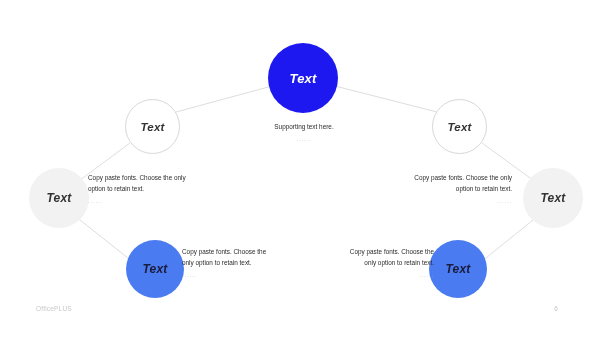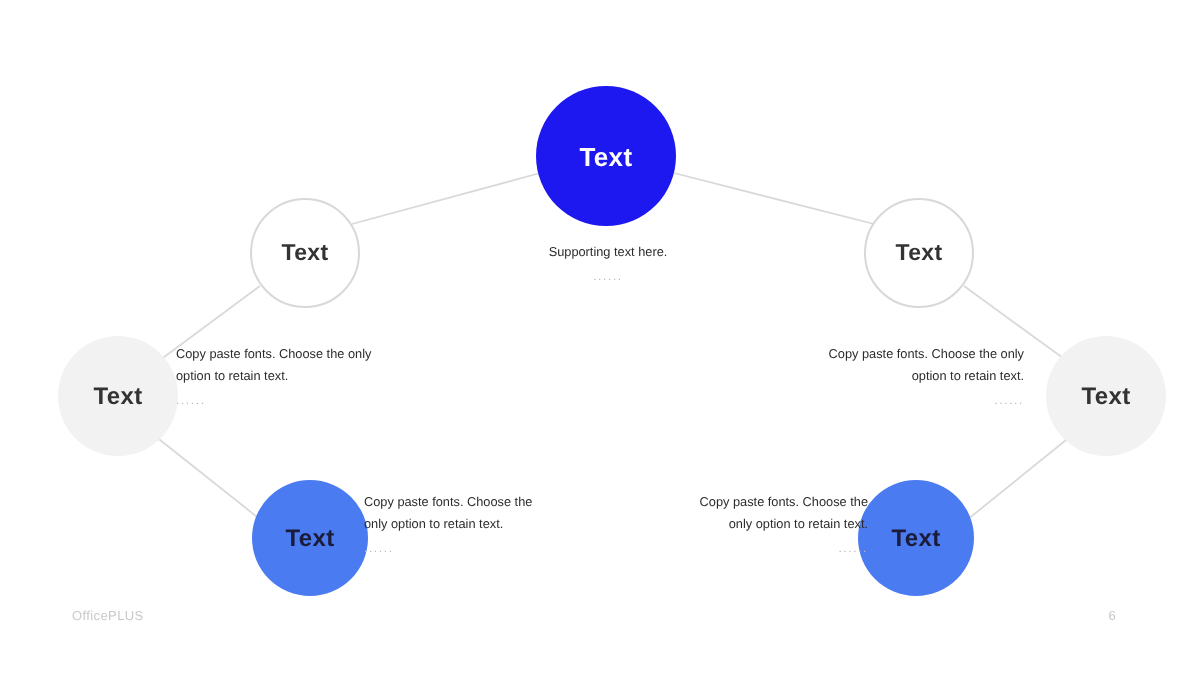--- a/index.html
+++ b/index.html
@@ -29,20 +29,21 @@
   }
   .node {
     position: absolute;
     border-radius: 50%;
     display: flex;
     align-items: center;
     justify-content: center;
     box-sizing: border-box;
   }
   .node-label {
+    font-style: italic;
     font-weight: bold;
     letter-spacing: 0.2px;
     white-space: nowrap;
   }
   .n-top {
     left: 268px;
     top: 43px;
     width: 70px;
     height: 70px;
     background: #1d18ef;

